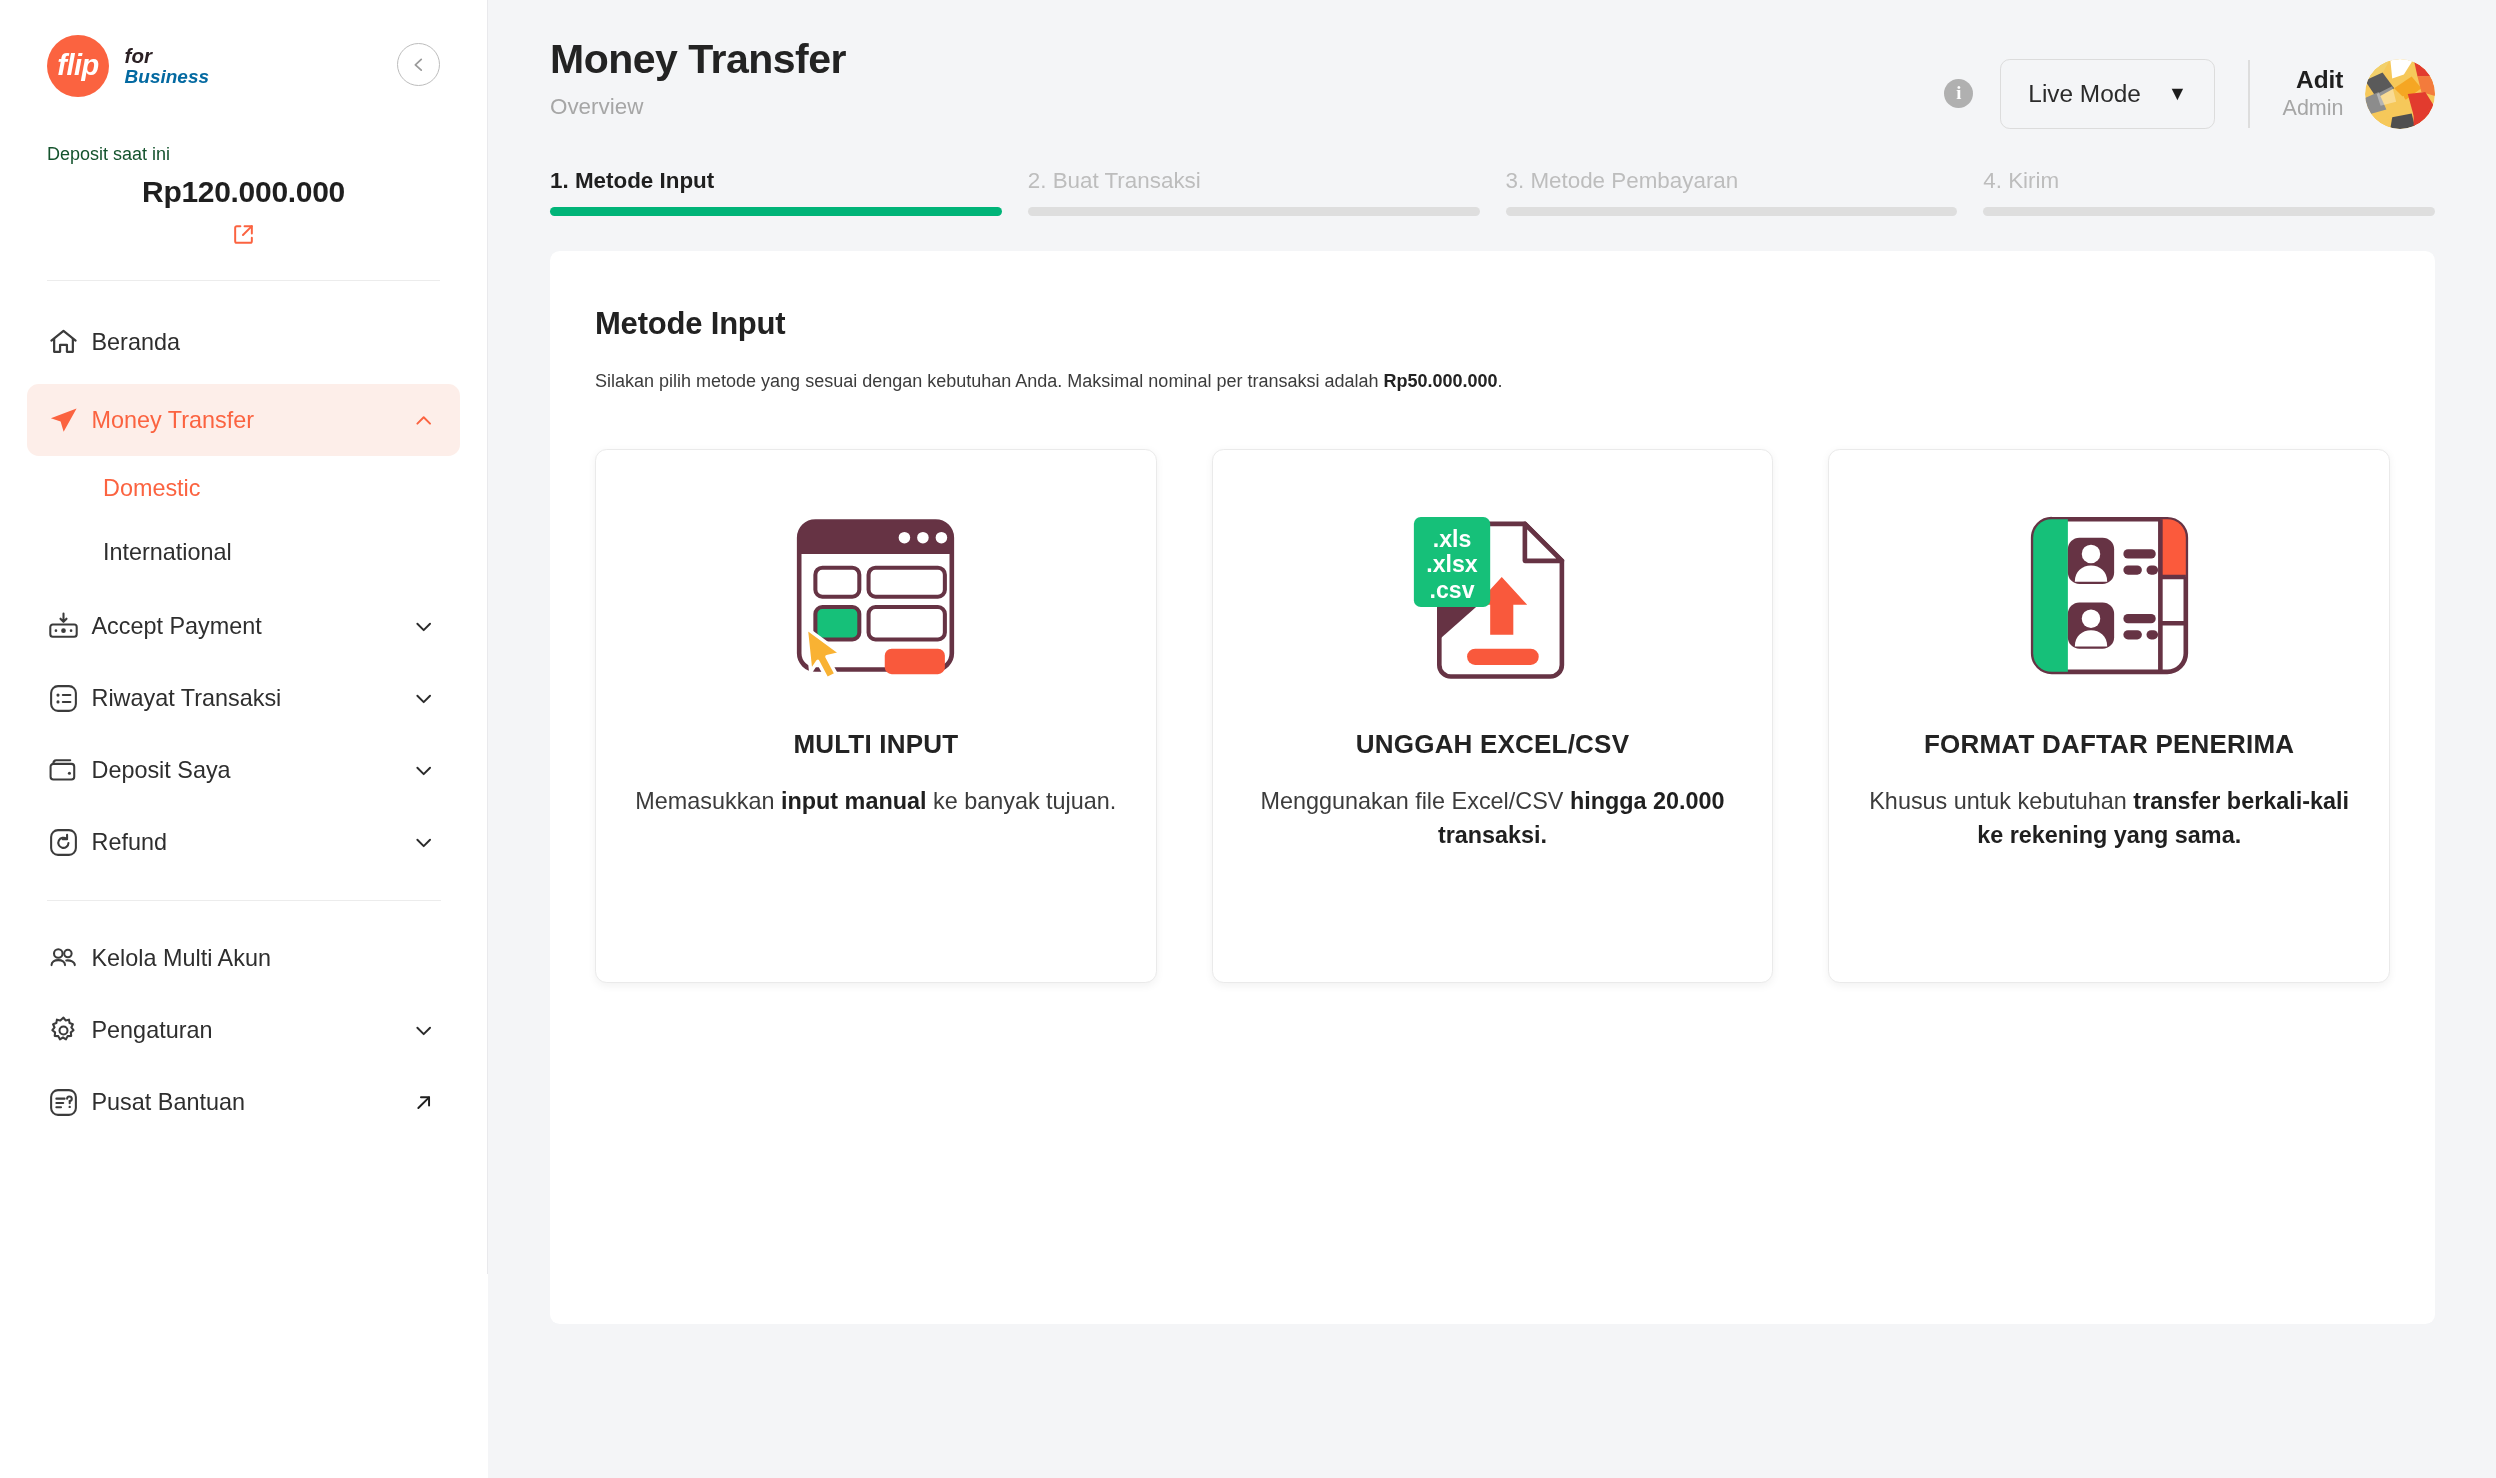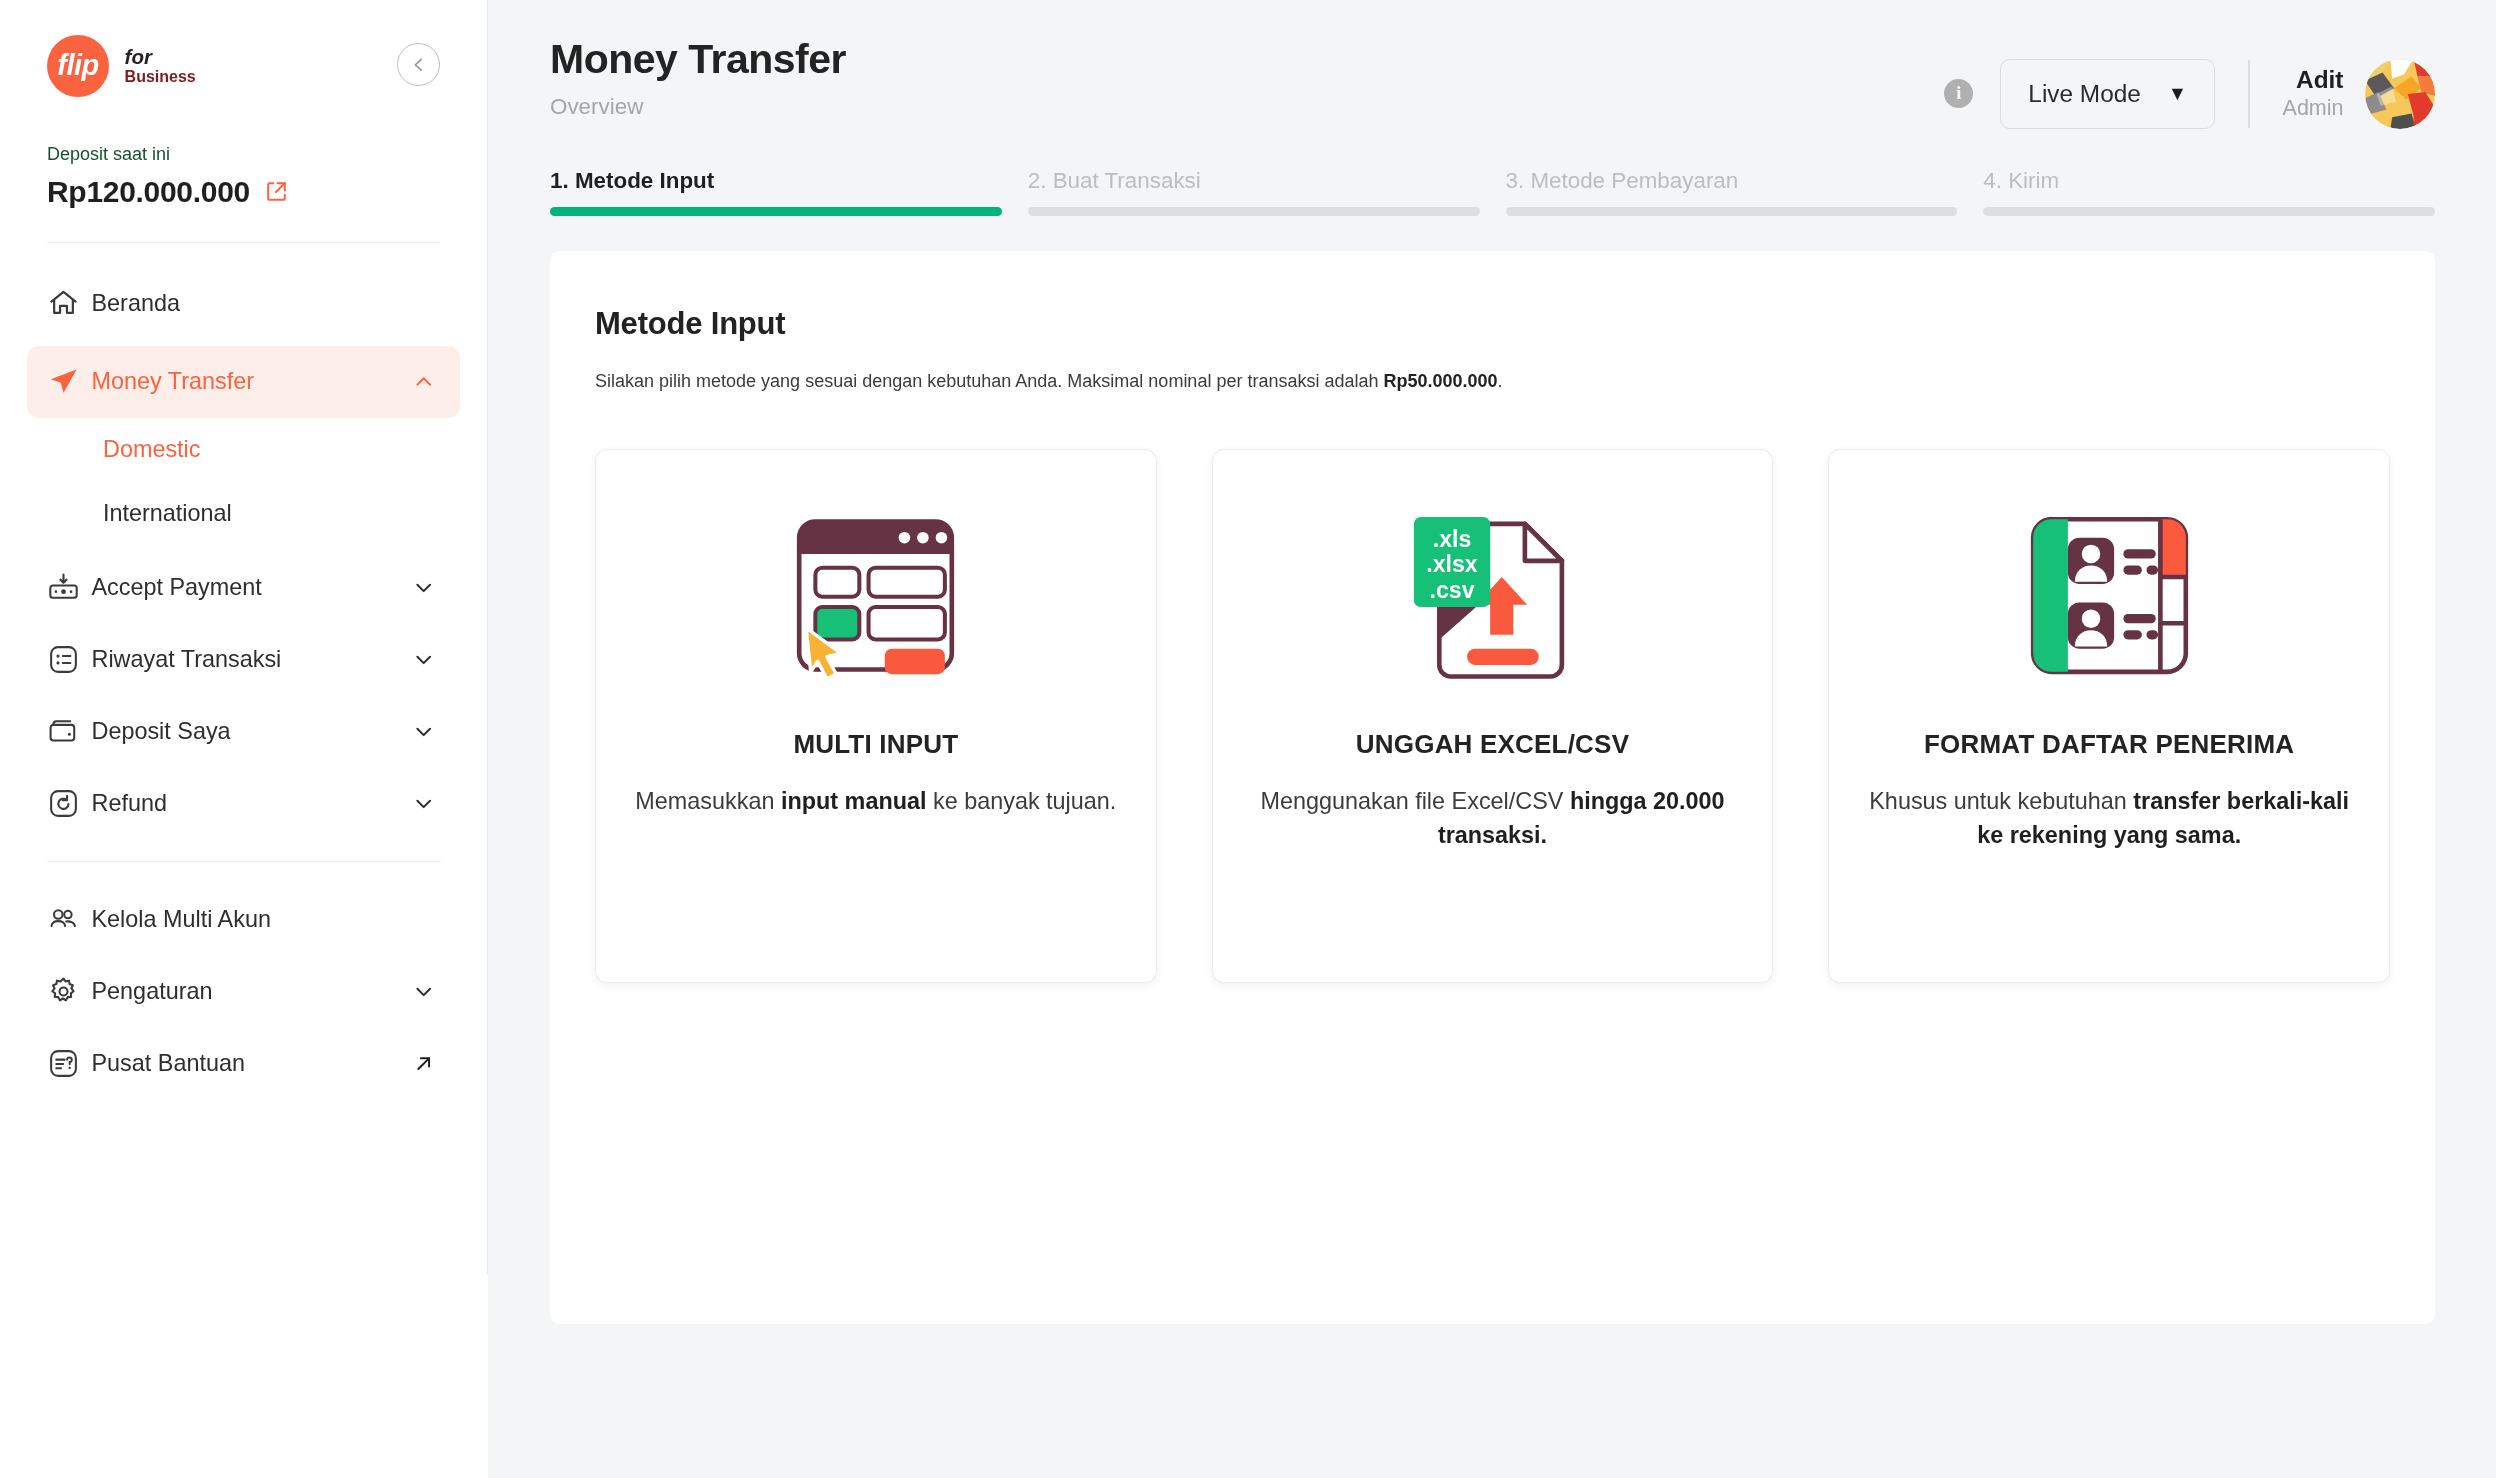--- a/index.html
+++ b/index.html
@@ -24,32 +24,32 @@
     width: 62px; height: 62px; border-radius: 50%;
     background: #fb6340;
     display: flex; align-items: center; justify-content: center;
   }
   .brand-mark span {
     color: #fff; font-style: italic; font-weight: 700; font-size: 29px;
     letter-spacing: -0.5px; line-height: 1; transform: translateY(-1px);
   }
   .brand-text { line-height: 1.08; }
   .brand-text .l1 { font-size: 20.5px; font-weight: 700; font-style: italic; color: #2b2024; }
-  .brand-text .l2 { font-size: 16px; font-weight: 700; color: #7f1d1d; }
+  .brand-text .l2 { font-size: 19px; font-weight: 700; font-style: italic; color: #0369a1; }
   .collapse-btn {
     width: 43px; height: 43px; border-radius: 50%;
     border: 1.6px solid #bdbdbd; background: #fff;
     display: flex; align-items: center; justify-content: center;
     cursor: pointer; margin-top: 7.8px;
   }
   .collapse-btn svg { display: block; }
 
   .deposit { padding: 47px 47px 0 47px; }
   .deposit-label { font-size: 18px; color: #14532d; margin-bottom: 9.8px; }
-  .deposit-value-row { display: flex; align-items: center; gap: 13.7px; }
+  .deposit-value-row { display: flex; align-items: center; gap: 13.7px; flex-direction: column; }
   .deposit-value { font-size: 30px; font-weight: 700; color: #1f1f1f; letter-spacing: -0.3px; }
   .ext-link { cursor: pointer; display: flex; }
 
   .sb-divider { height: 1px; background: #ececec; margin: 33px 47px 0 47px; }
 
   .nav { padding: 25px 27px 0 27px; }
   .nav-item {
     display: flex; align-items: center;
     height: 72px; padding: 0 19.5px; border-radius: 11.7px;
     cursor: pointer; position: relative;

